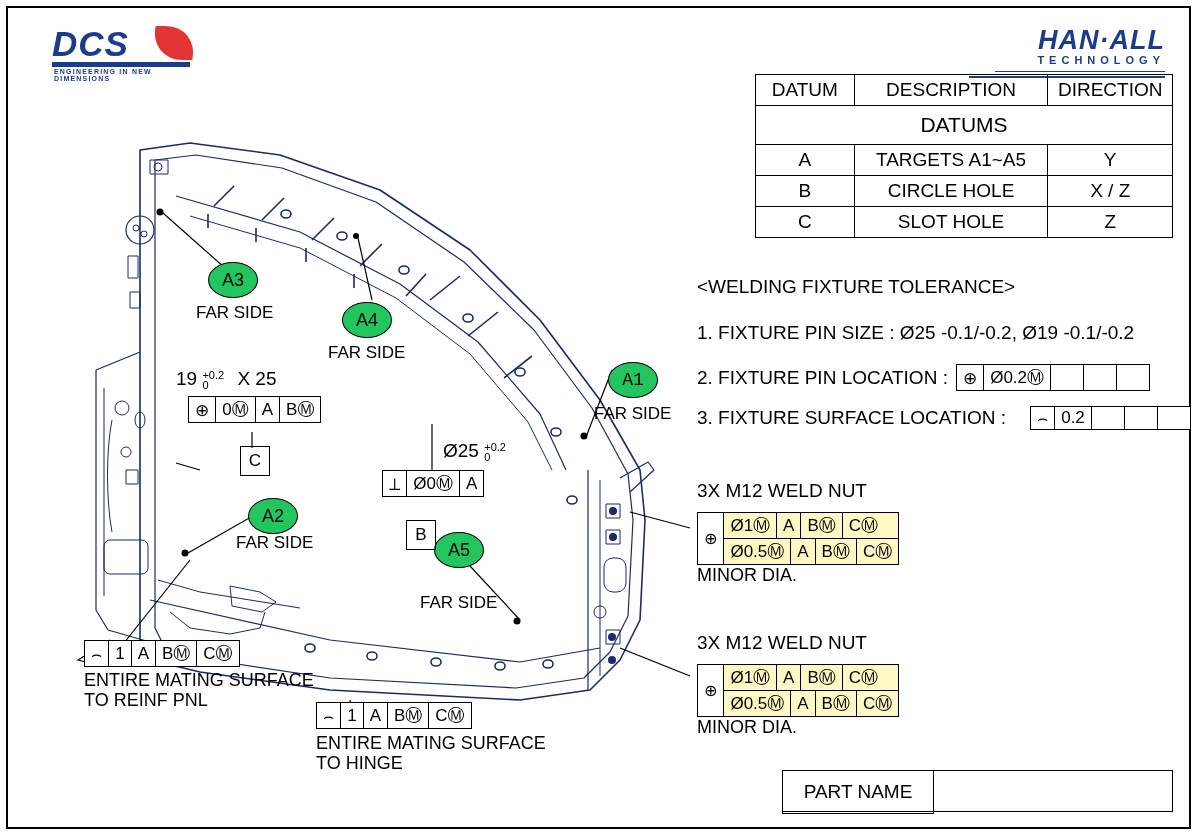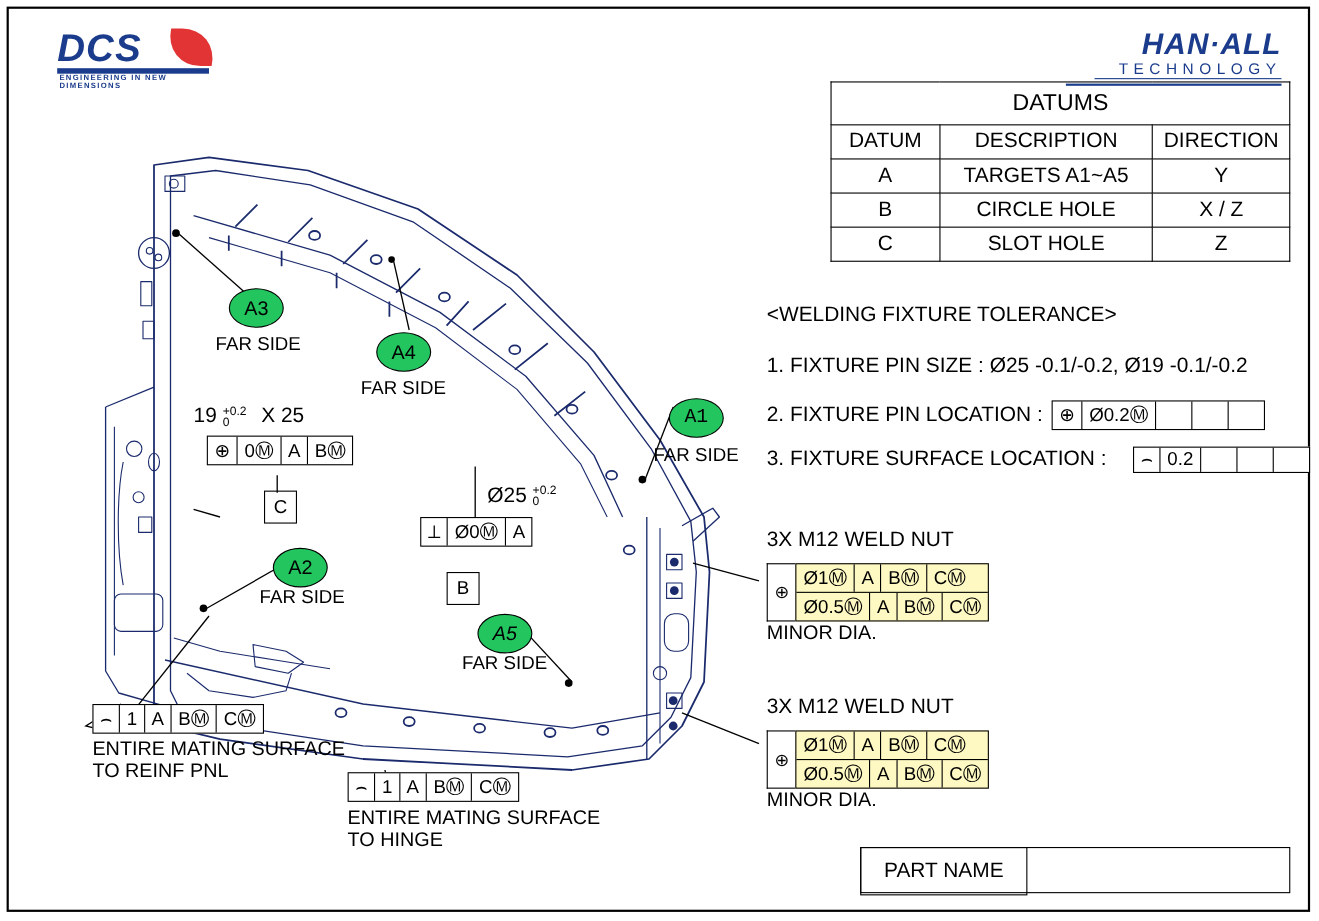--- a/index.html
+++ b/index.html
@@ -8,21 +8,21 @@
   .border-outer{position:absolute;left:6px;top:6px;width:1185px;height:823px;border:2px solid #000;box-sizing:border-box;}
 
   
   .dcs-logo{position:absolute;left:52px;top:22px;width:145px;height:62px;}
   .dcs-text{font-family:"Liberation Sans", sans-serif;font-weight:bold;font-style:italic;font-size:35px;color:#1b3c8c;letter-spacing:1px;line-height:44px;}
   .dcs-tag{font-size:7px;color:#1b3c8c;letter-spacing:1.2px;font-weight:bold;margin-top:-2px;}
   .dcs-bar{position:absolute;left:0;top:40px;width:138px;height:5px;background:#1b3c8c;}
   .dcs-swoosh{position:absolute;left:100px;top:4px;width:44px;height:34px;border-radius:0 40px 0 40px;background:#d11;opacity:.85;transform:skewX(-12deg);}
   .han-logo{position:absolute;right:34px;top:26px;width:200px;height:54px;text-align:right;}
   .han-main{font-size:27px;font-weight:bold;font-style:italic;color:#1b3c8c;letter-spacing:1px;line-height:28px;}
-  .han-sub{font-size:14px;color:#1b3c8c;letter-spacing:5px;font-weight:normal;}
+  .han-sub{font-size:11px;color:#1b3c8c;letter-spacing:5px;font-weight:bold;}
   .han-rule{position:absolute;right:0;bottom:2px;width:196px;height:2px;background:#1b3c8c;}
   .han-rule2{position:absolute;right:0;bottom:8px;width:170px;height:1px;background:#1b3c8c;}
 
   
   .datums{position:absolute;left:755px;top:74px;width:418px;border-collapse:collapse;}
   .datums td,.datums th{border:1.6px solid #000;text-align:center;font-size:19px;padding:4px 2px;font-weight:normal;}
   .datums .title{font-size:21px;padding:7px 0;}
 
   
   .rtext{position:absolute;font-size:19px;white-space:nowrap;}
@@ -66,27 +66,27 @@
   <div class="han-logo">
     <div class="han-main">HAN·ALL</div>
     <div class="han-sub">TECHNOLOGY</div>
     <div class="han-rule"></div>
     <div class="han-rule2"></div>
   </div>
 
   <table class="datums">
     <tbody>
         <tr>
-          <td class="title" colspan="3">DATUMS</td>
-        </tr>
-    <tr>
       <td style="width:98px">DATUM</td>
       <td style="width:198px">DESCRIPTION</td>
       <td style="width:122px">DIRECTION</td>
     </tr>
+    <tr>
+          <td class="title" colspan="3">DATUMS</td>
+        </tr>
     <tr>
       <td>A</td>
       <td>TARGETS A1~A5</td>
       <td>Y</td>
     </tr>
     <tr>
       <td>B</td>
       <td>CIRCLE HOLE</td>
       <td>X / Z</td>
     </tr>
@@ -261,21 +261,21 @@
 
   <div class="balloon" style="left:342px;top:302px;">A4</div>
   <div class="far" style="left:328px;top:343px;">FAR SIDE</div>
 
   <div class="balloon" style="left:608px;top:362px;font-family:Liberation Mono, monospace;">A1</div>
   <div class="far" style="left:594px;top:404px;">FAR SIDE</div>
 
   <div class="balloon" style="left:248px;top:498px;">A2</div>
   <div class="far" style="left:236px;top:533px;">FAR SIDE</div>
 
-  <div class="balloon" style="left:434px;top:558px;font-style:italic;">A5</div>
+  <div class="balloon" style="left:434px;top:532px;">A5</div>
   <div class="far" style="left:420px;top:593px;">FAR SIDE</div>
 
   <div class="dimtxt" style="left:176px;top:368px;">
     <span>19</span>
     <span class="sup">
       <span style="display:block">+0.2</span>
       <span style="display:block">0</span>
     </span>
     <span style="margin-left:8px">X 25</span>
   </div>

